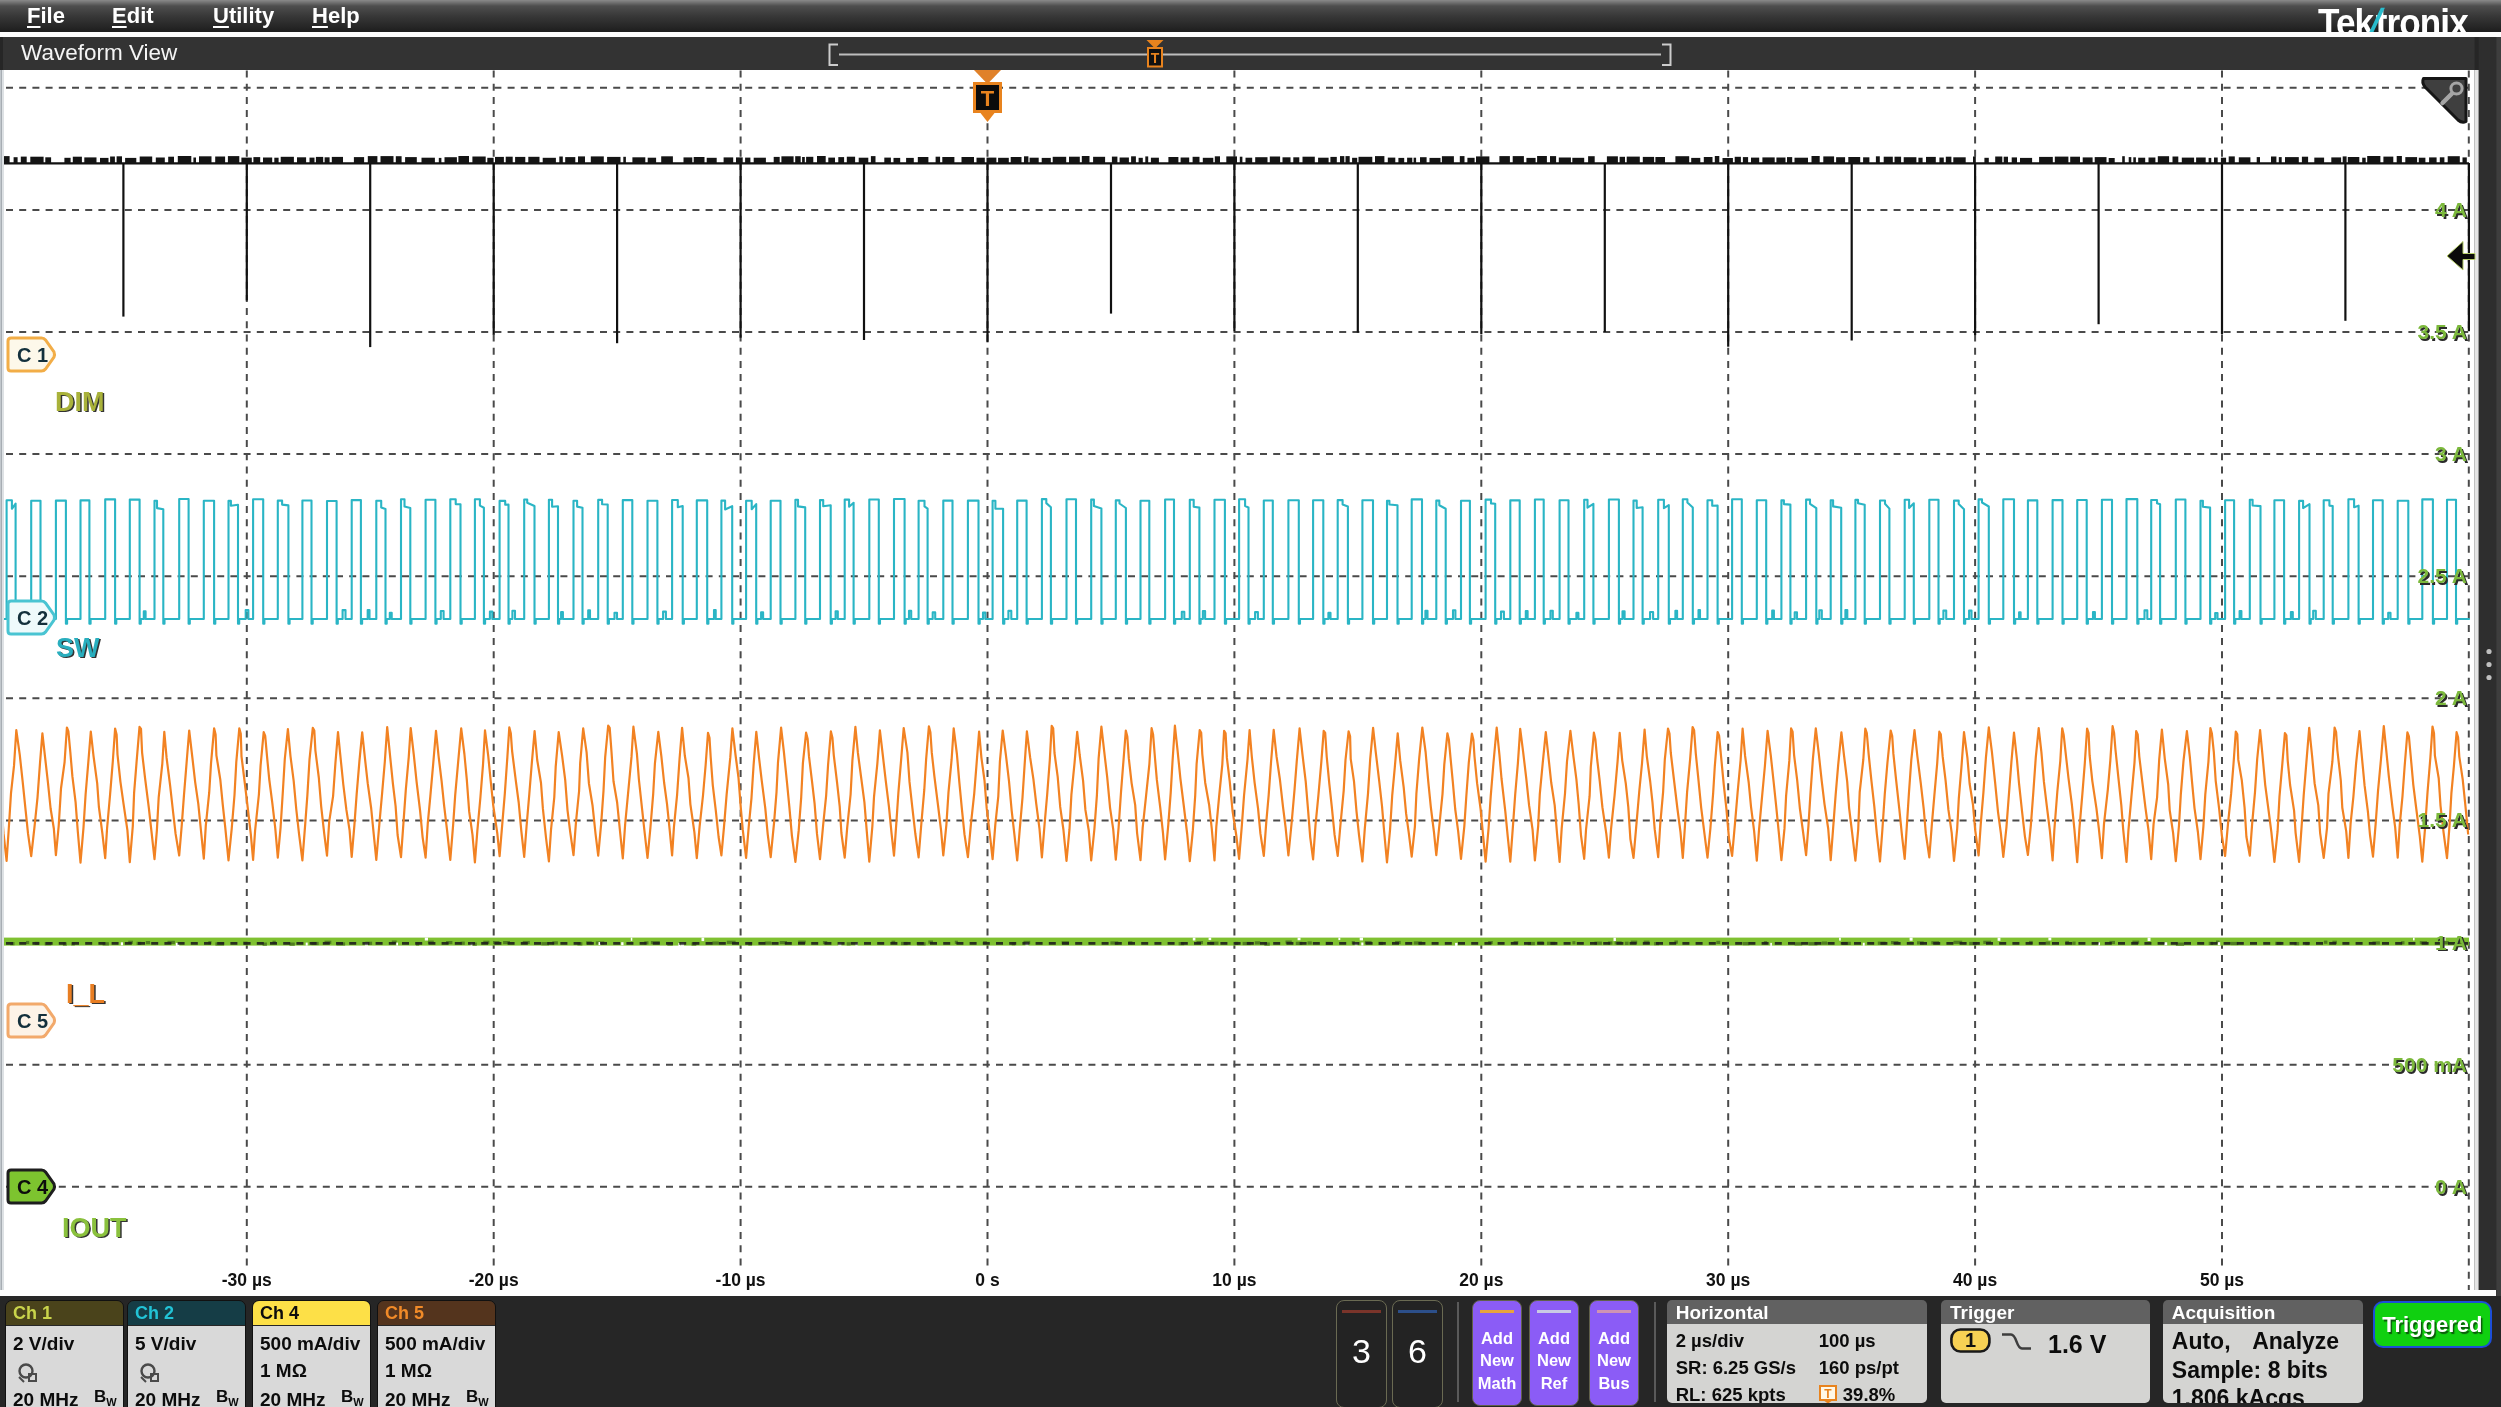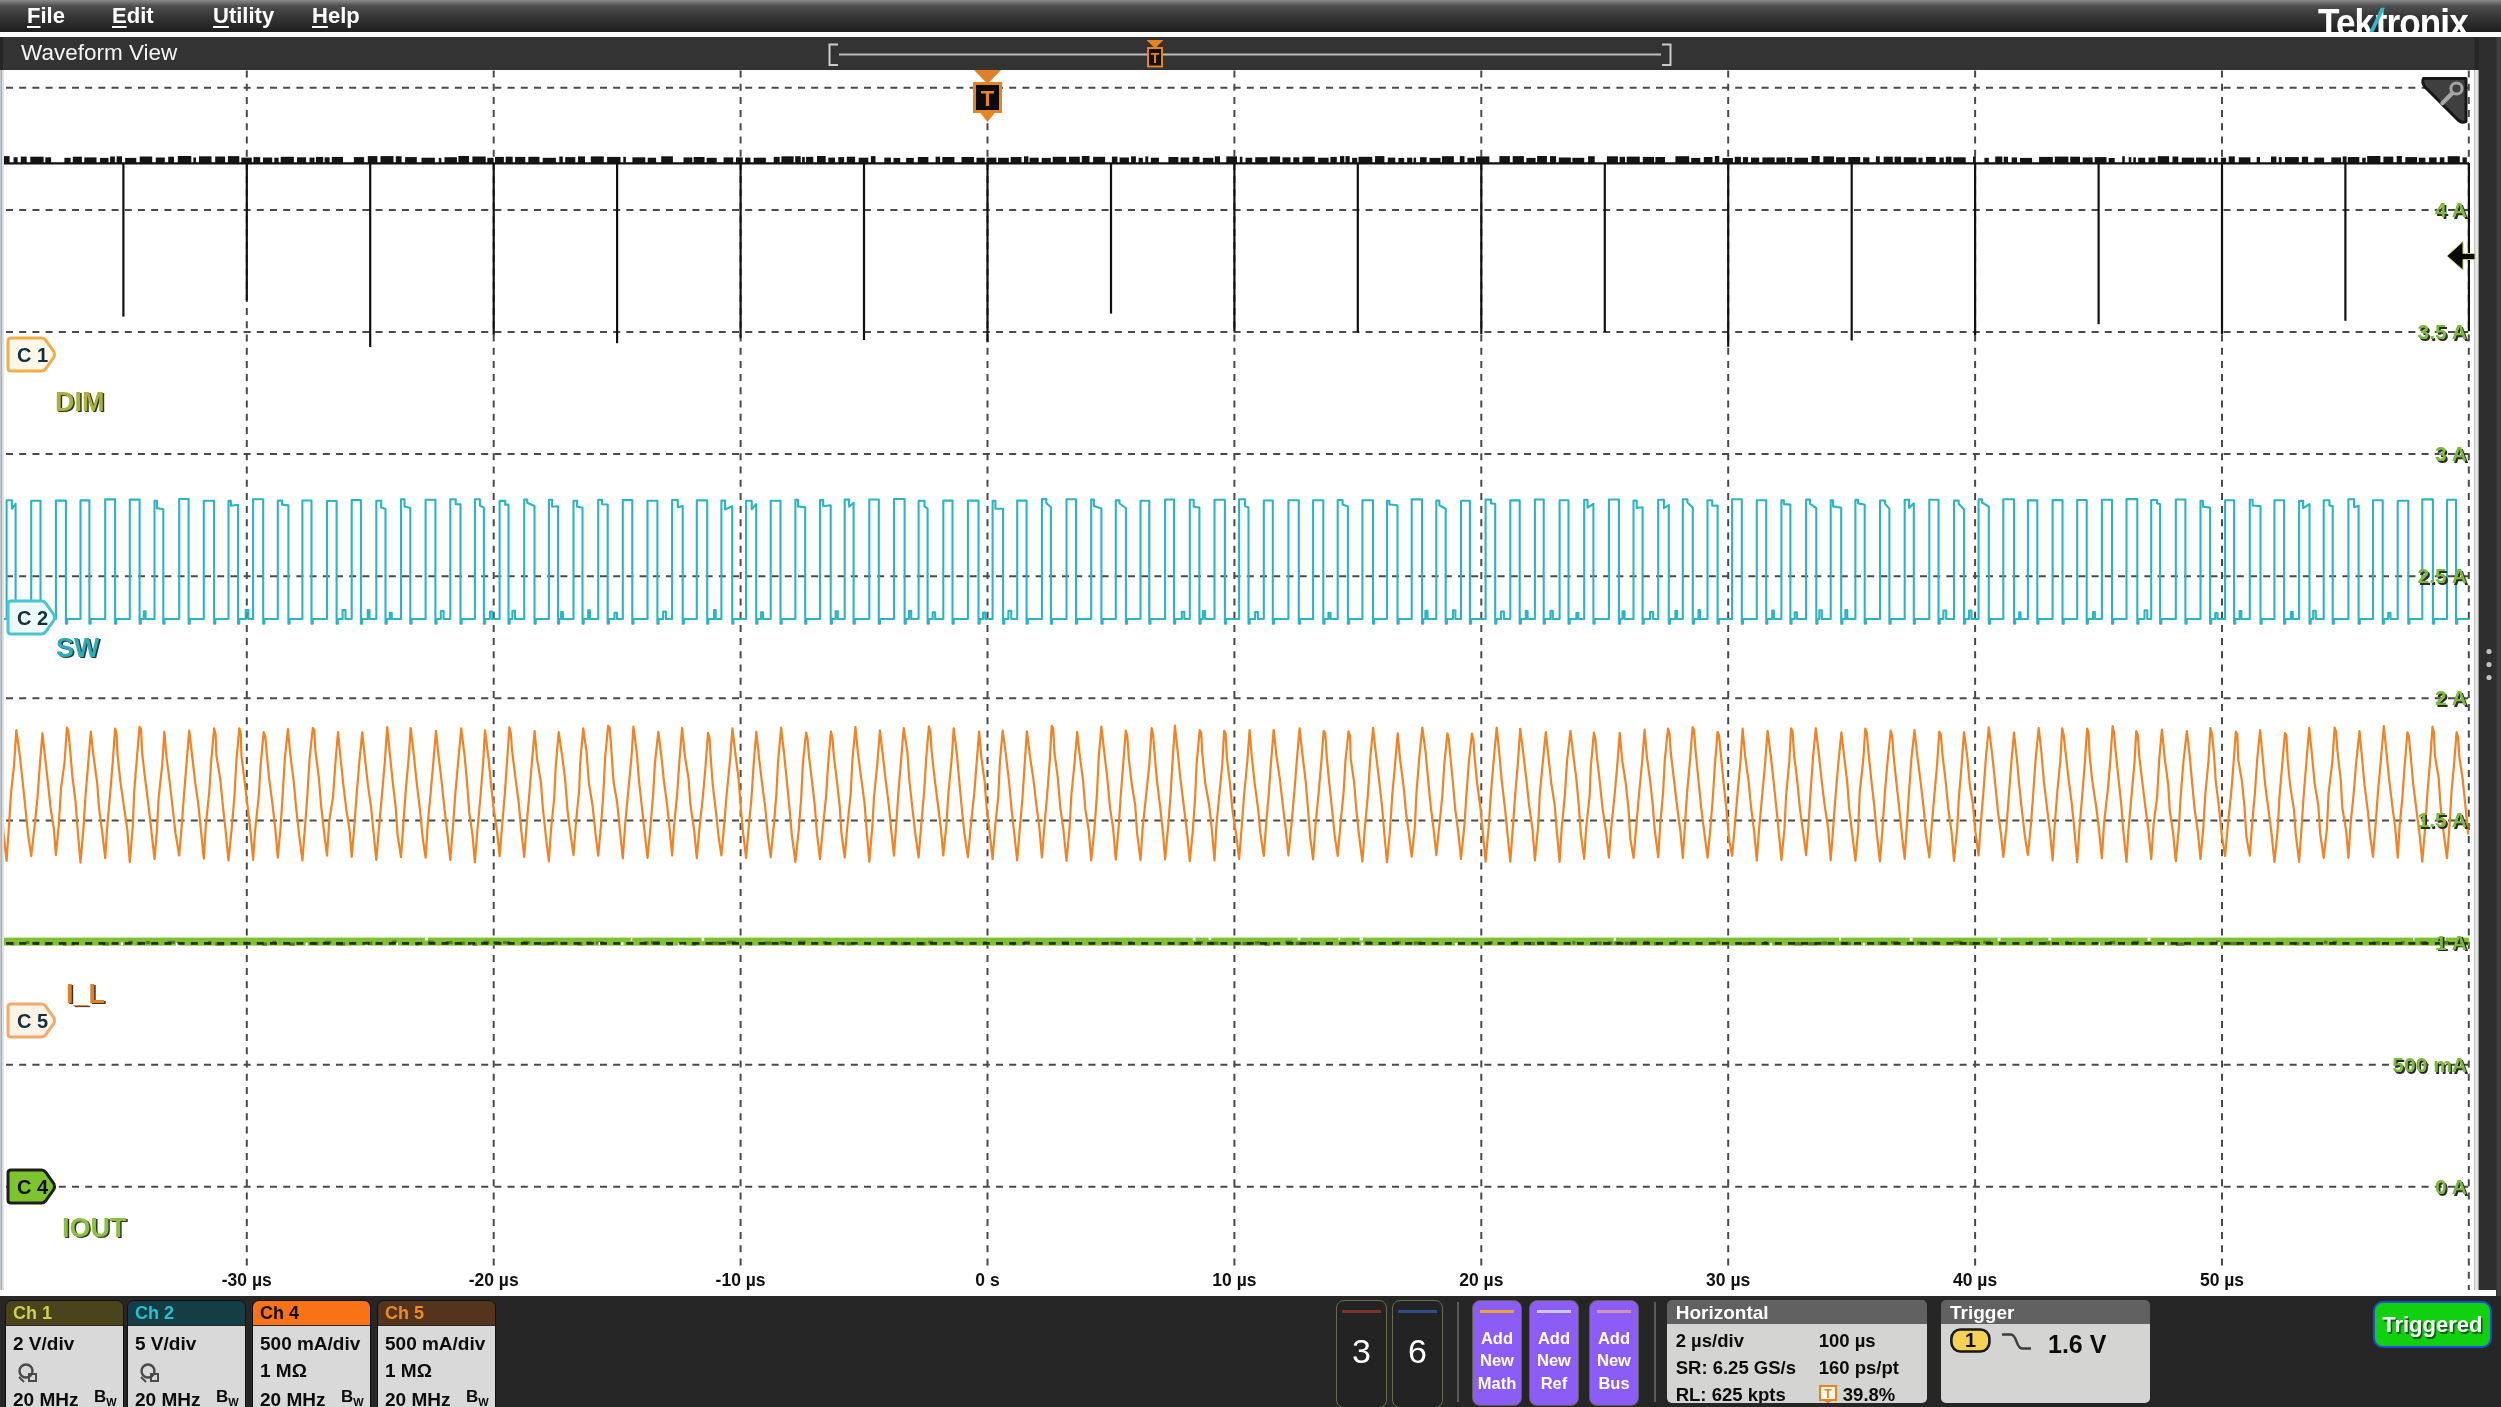--- a/index.html
+++ b/index.html
@@ -558,21 +558,21 @@
           <span class="r3">20 MHz</span>
           <span class="bw">B<sub>W</sub></span>
    <svg class="abs" style="left:5px;top:32px" width="36" height="28">
             <circle cx="15" cy="13" r="6.5" fill="none" stroke="#4a4a4a" stroke-width="2.4"></circle>
             <rect x="18" y="16" width="7" height="7" fill="none" stroke="#4a4a4a" stroke-width="2"></rect>
             <line x1="8" y1="19" x2="13" y2="24" stroke="#4a4a4a" stroke-width="2"></line>
           </svg>
         </div>
  </div>
  <div class="card" style="left:252px">
-   <div class="chd" style="background:#f97316;color:#0d0d0d">Ch 4</div>
+   <div class="chd" style="background:#fde047;color:#0d0d0d">Ch 4</div>
    <div class="cbd">
           <span class="r1">500 mA/div</span>
           <span class="r2">1 MΩ</span>
           <span class="r3">20 MHz</span>
           <span class="bw">B<sub>W</sub></span>
         </div>
  </div>
  <div class="card" style="left:377px">
    <div class="chd" style="background:#54341d;color:#f08a28">Ch 5</div>
    <div class="cbd">
@@ -608,14 +608,23 @@
    <div class="phd">Trigger</div>
    <div class="pbd">
      <svg class="abs" style="left:8px;top:3px" width="190" height="40">
        <rect x="2.4" y="2.5" width="38" height="22" rx="9" fill="#f7d154" stroke="#191919" stroke-width="2.6"></rect>
        <text x="21.5" y="20" font-size="20" font-weight="bold" fill="#111" text-anchor="middle">1</text>
        <path d="M53,7.5 h9 c6,0 5,14 11,14 h9" fill="none" stroke="#3d3d3d" stroke-width="2.4"></path>
      </svg>
      <span class="abs" style="left:107px;top:6px;font-size:25px">1.6 V</span>
    </div>
  </div>
+ <div class="panel" style="left:2162.8px;width:199.8px">
+   <div class="phd">Acquisition</div>
+   <div class="pbd">
+     <span class="hrow" style="top:4px;font-size:23px">Auto,</span>
+          <span class="abs" style="left:89.4px;top:4px;font-size:23px">Analyze</span>
+     <span class="hrow" style="top:33px;font-size:23px">Sample: 8 bits</span>
+     <span class="hrow" style="top:61px;font-size:23px">1.806 kAcqs</span>
+   </div>
+ </div>
  <div id="trigd">Triggered</div>
 </div>
 </div>
 </body></html>

